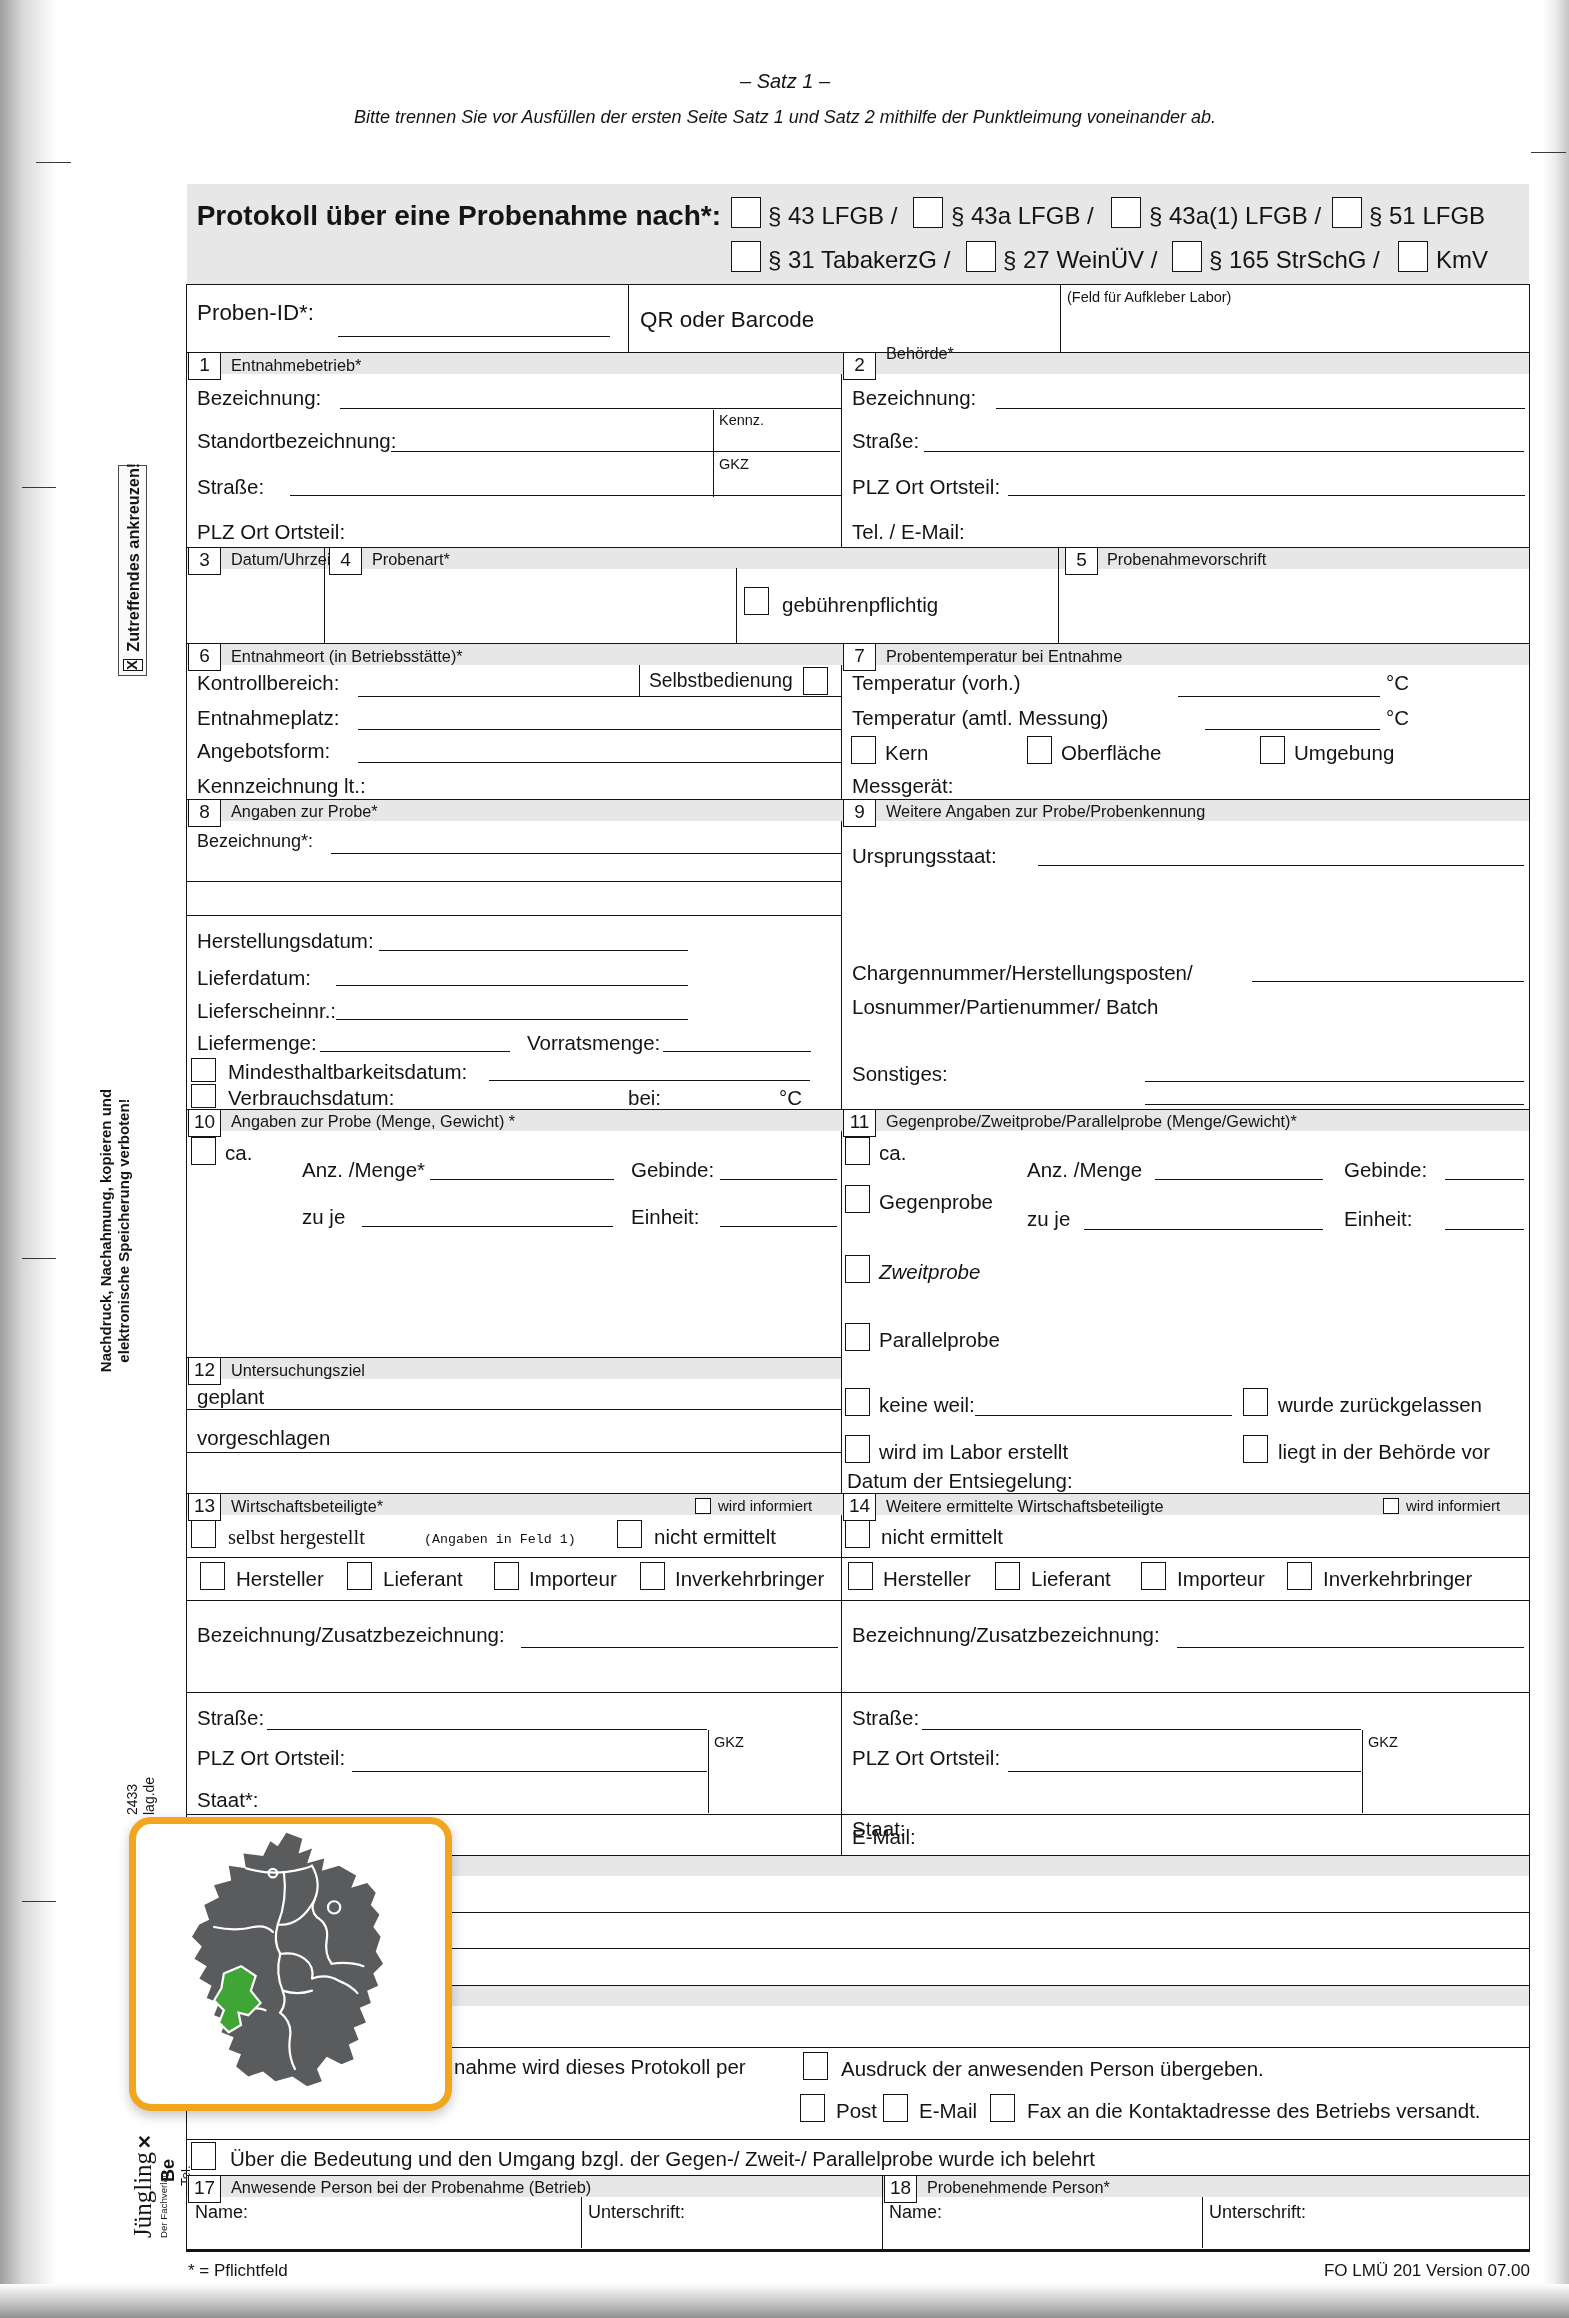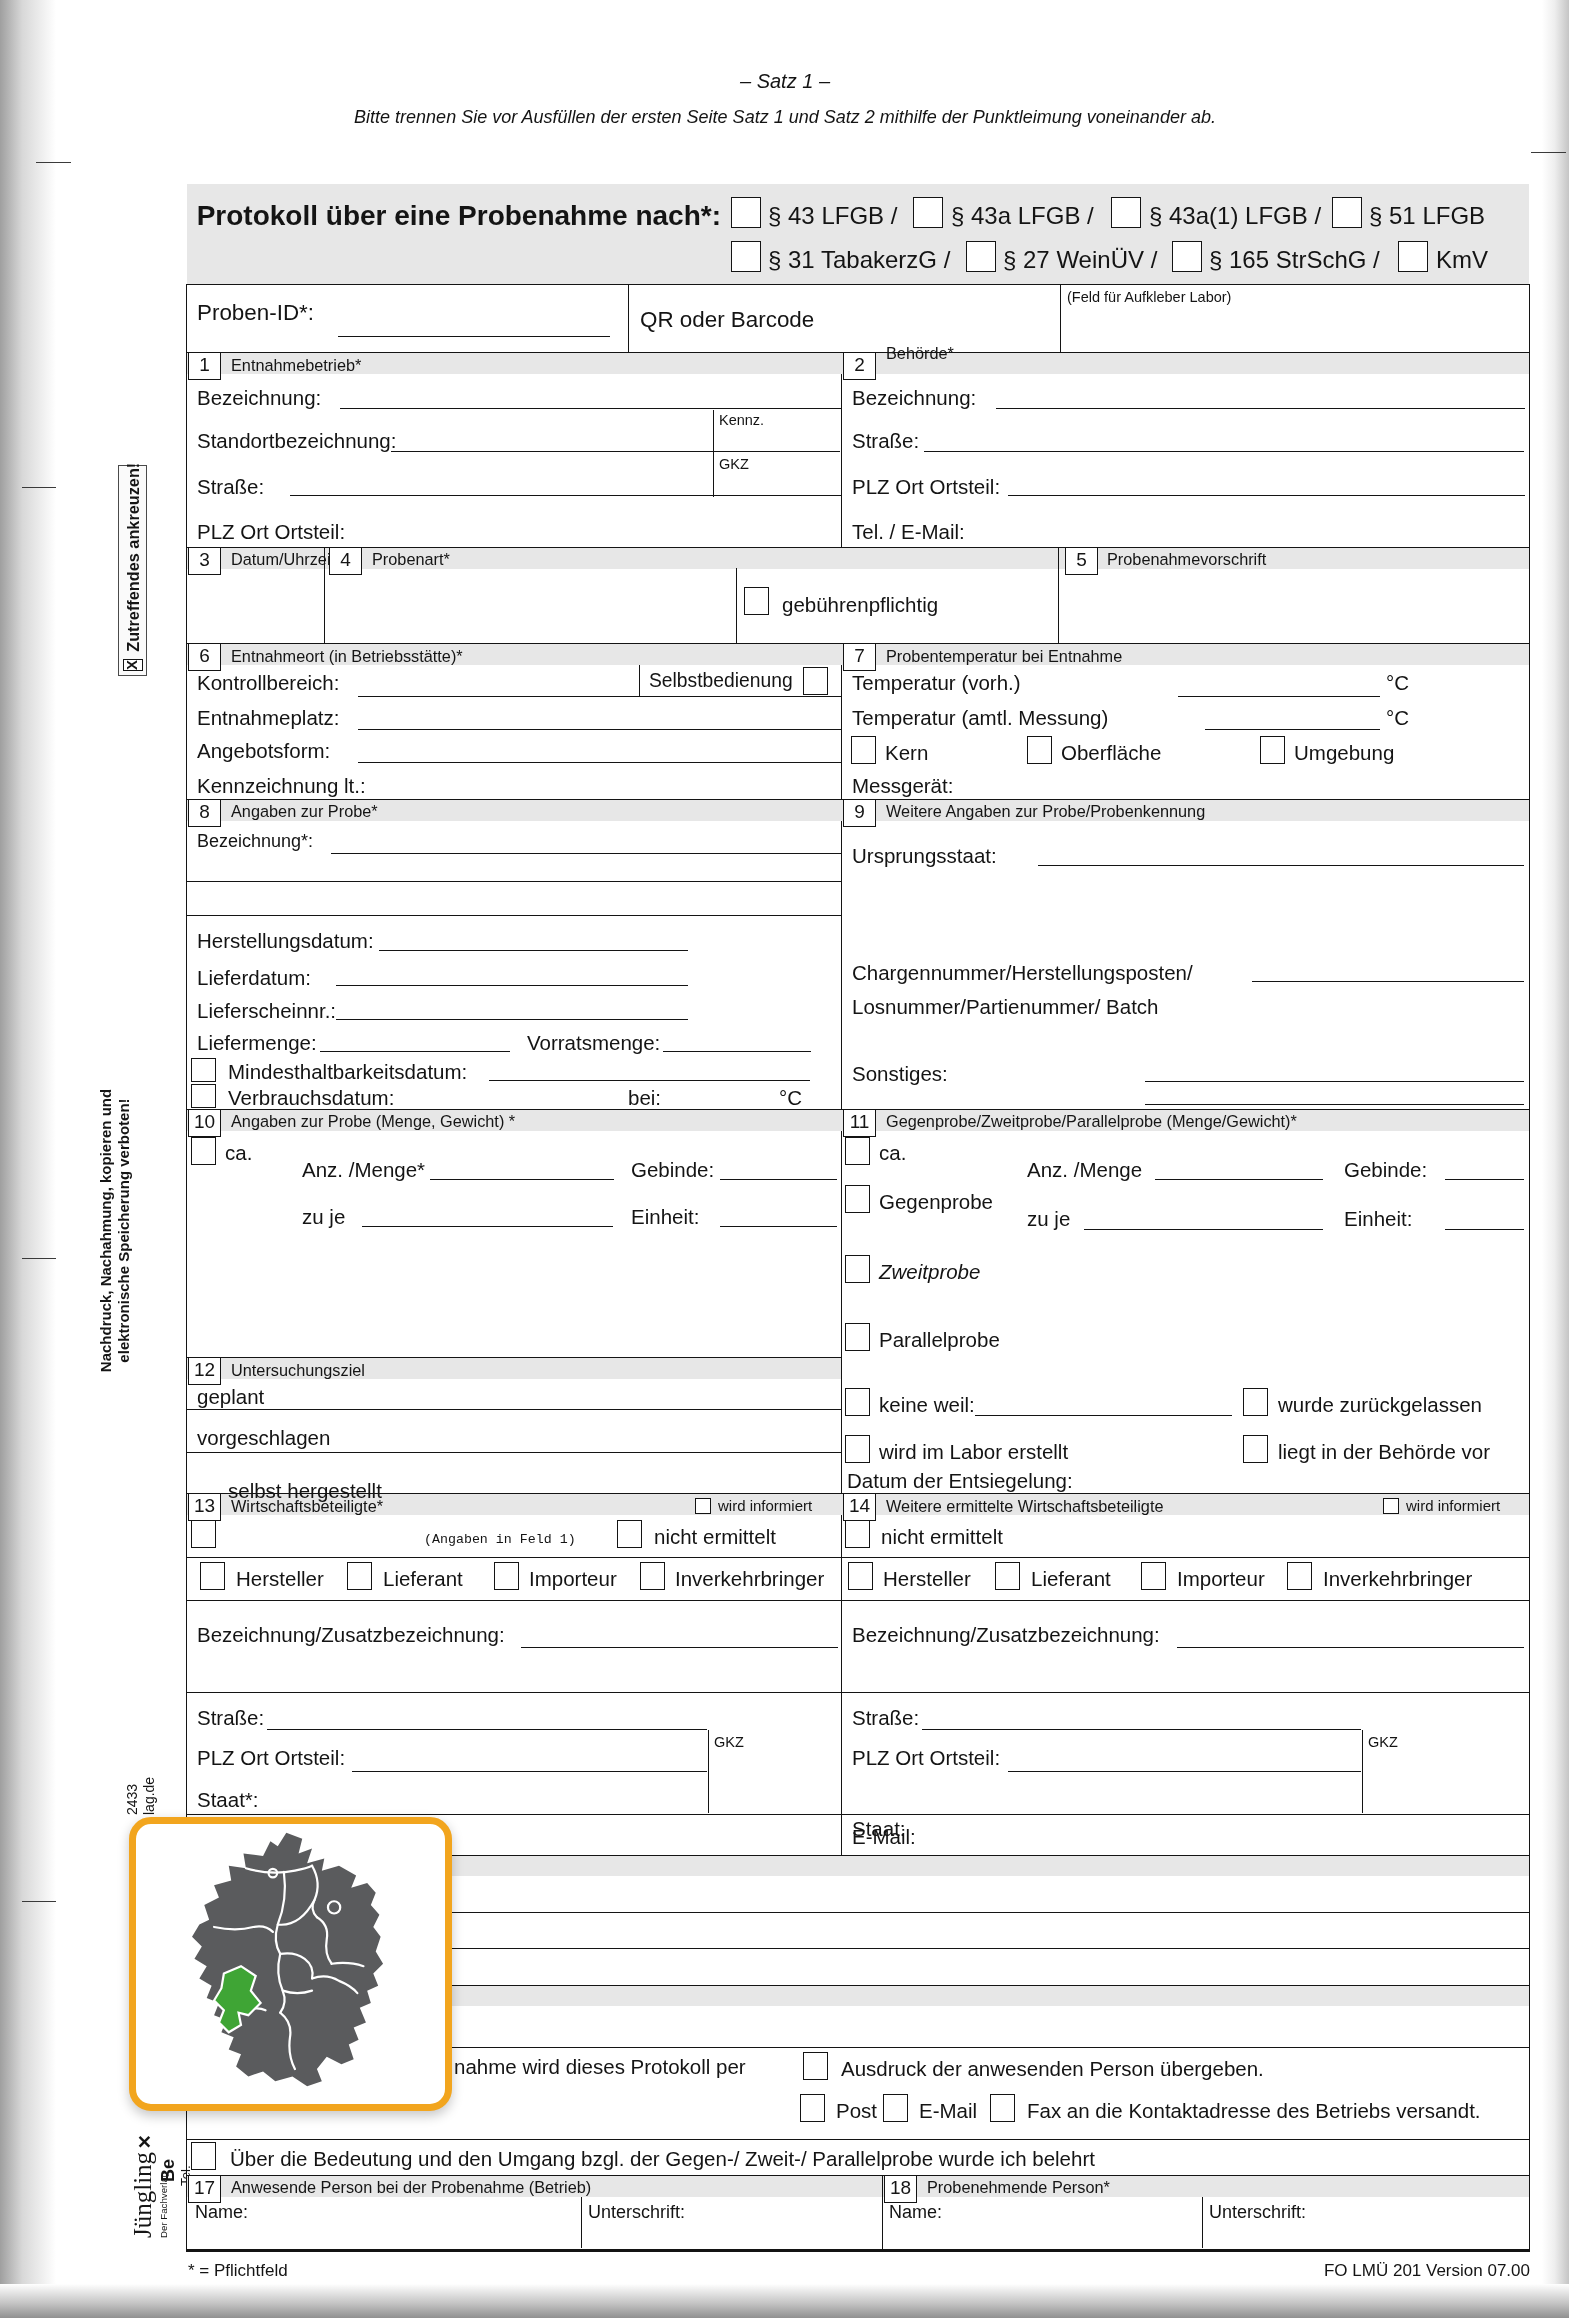--- a/index.html
+++ b/index.html
@@ -267,21 +267,21 @@
   <div class="numbox" style="left:188px;top:1493px;">13</div>
   <div class="bandtitle" style="left:231px;top:1497px;">Wirtschaftsbeteiligte*</div>
   <div class="cb cbs" style="left:695px;top:1498px;"></div>
   <div class="lbl" style="left:718px;top:1498px;font-size:15px;">wird informiert</div>
   <div class="numbox" style="left:843px;top:1493px;">14</div>
   <div class="bandtitle" style="left:886px;top:1497px;">Weitere ermittelte Wirtschaftsbeteiligte</div>
   <div class="cb cbs" style="left:1383px;top:1498px;"></div>
   <div class="lbl" style="left:1406px;top:1498px;font-size:15px;">wird informiert</div>
 
   <div class="cb" style="left:191px;top:1520px;"></div>
-  <div class="lbl" style="left:228px;top:1480px;">selbst hergestellt</div>
+  <div class="lbl" style="left:228px;top:1526px;font-family:Liberation Serif, serif;">selbst hergestellt</div>
   <div class="lbl xs" style="left:424px;top:1533px;font-family:Liberation Mono, monospace;">(Angaben in Feld 1)</div>
   <div class="cb" style="left:617px;top:1520px;"></div>
   <div class="lbl" style="left:654px;top:1526px;">nicht ermittelt</div>
   <div class="cb" style="left:845px;top:1520px;"></div>
   <div class="lbl" style="left:881px;top:1526px;">nicht ermittelt</div>
   <div class="hl" style="left:187px;top:1557px;width:1342px;"></div>
 
   <div class="cb" style="left:200px;top:1562px;"></div>
   <div class="lbl" style="left:236px;top:1568px;">Hersteller</div>
   <div class="cb" style="left:347px;top:1562px;"></div>

